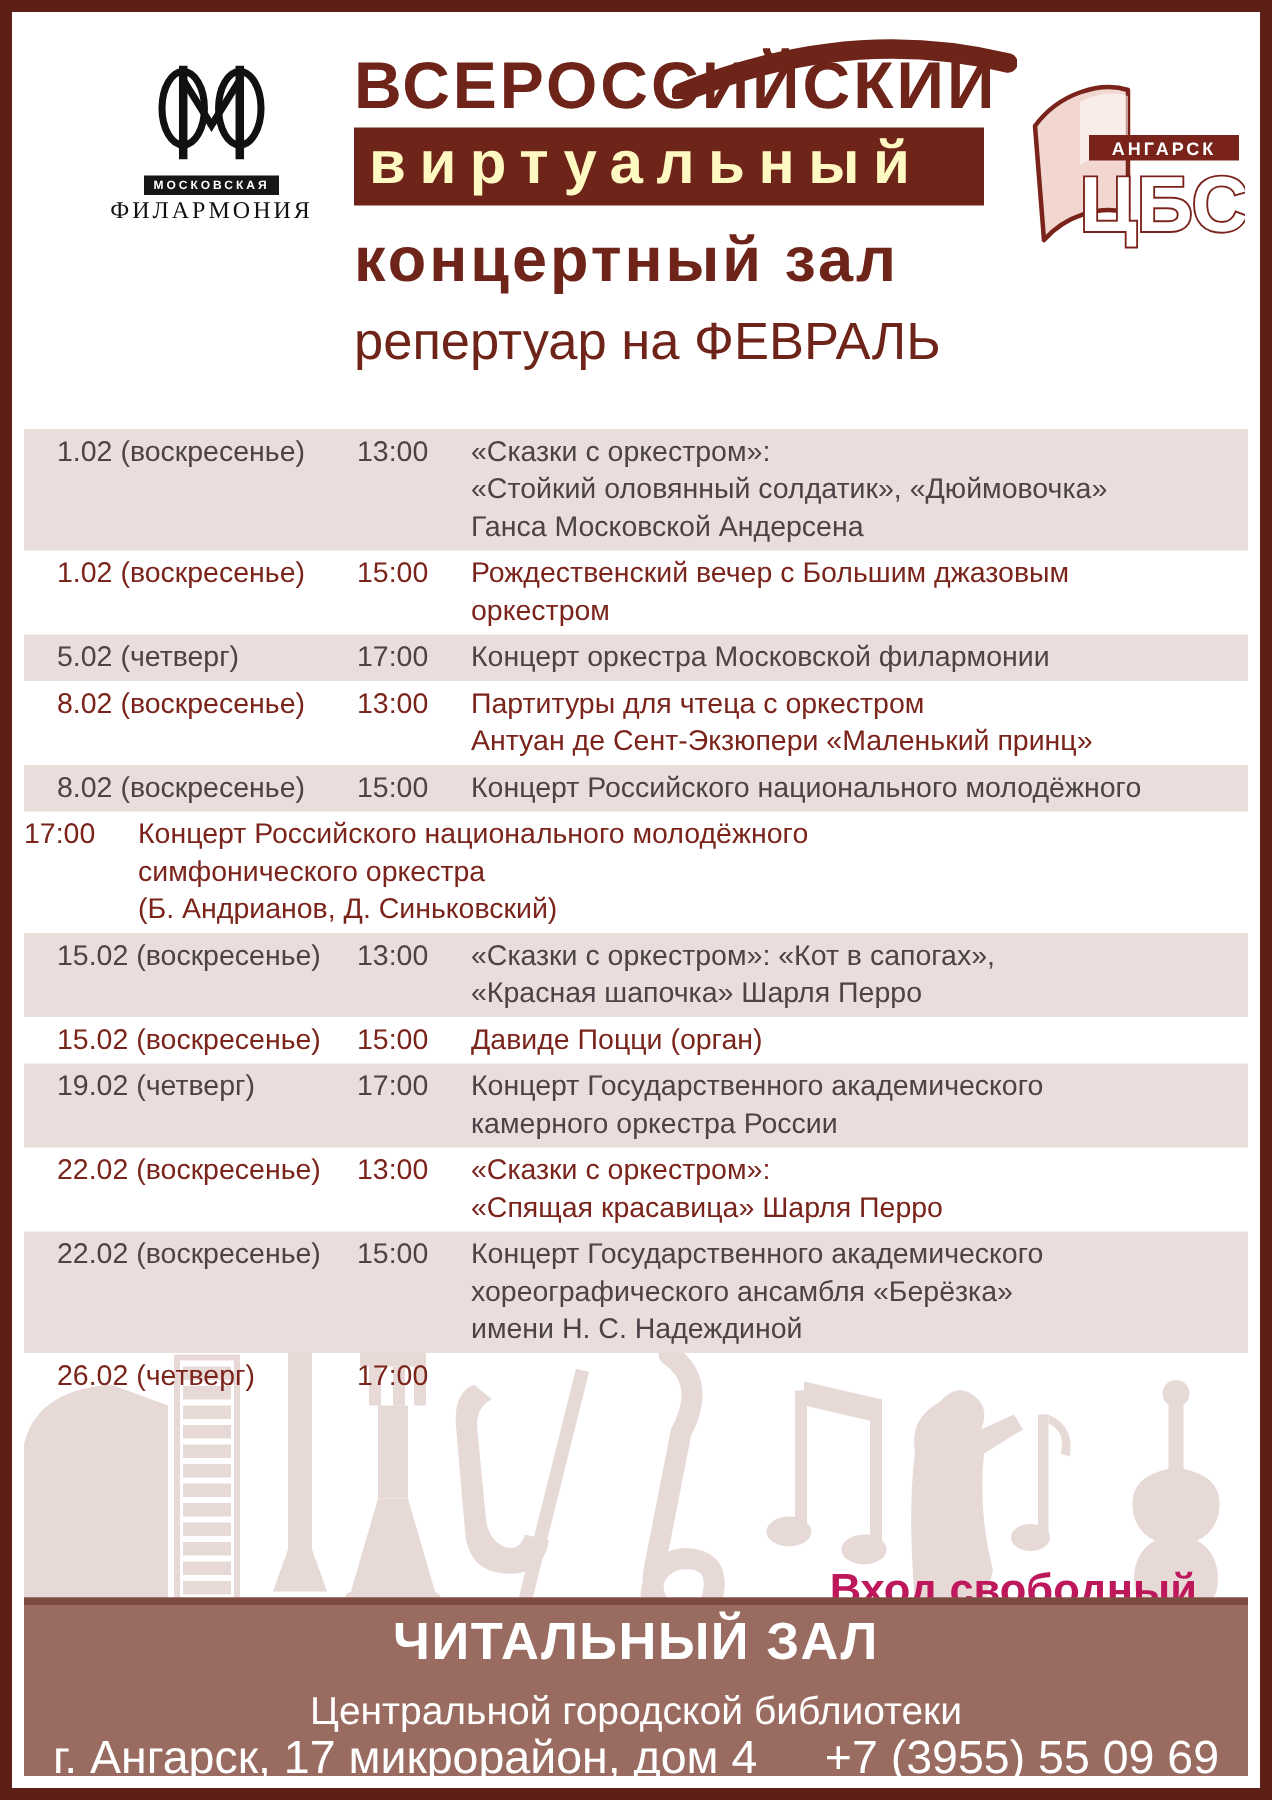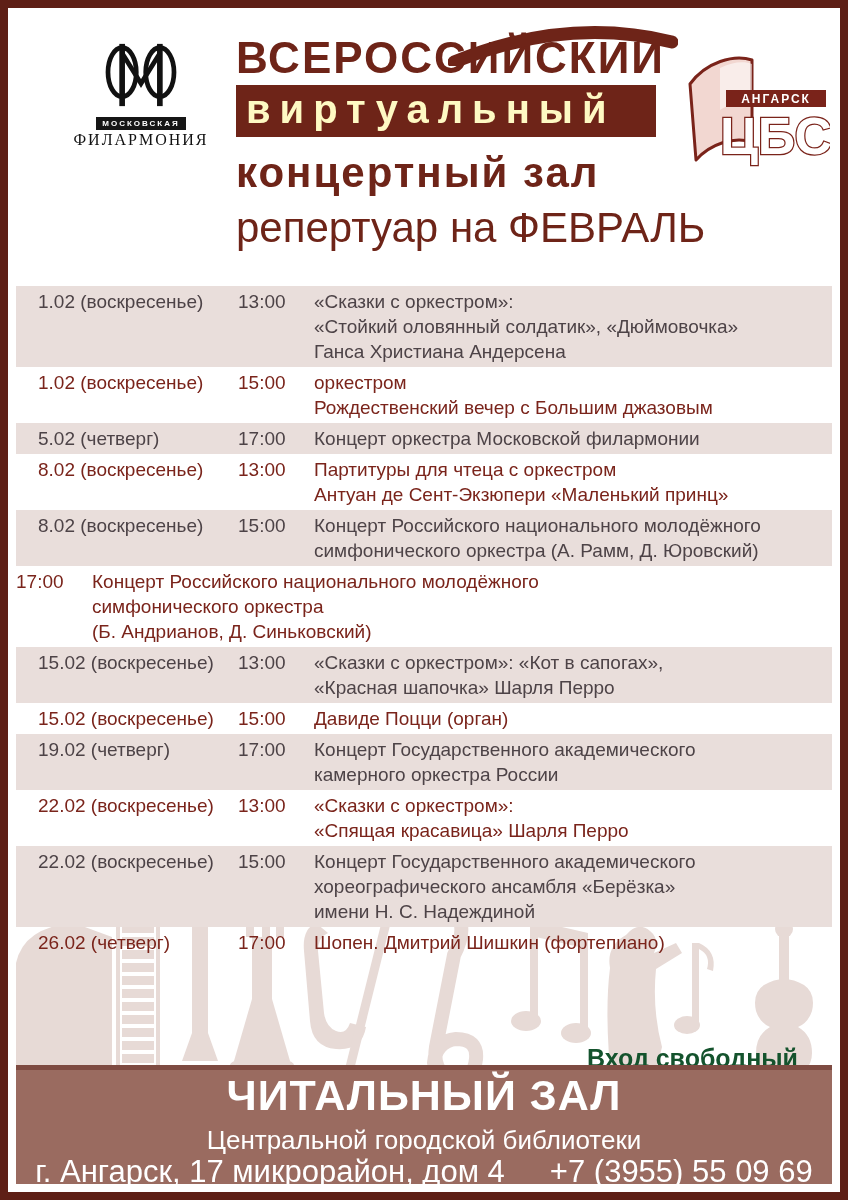--- a/index.html
+++ b/index.html
@@ -14,36 +14,36 @@
   
   .logo-left { position: absolute; left: 48px; top: 34px; width: 170px; text-align: center; z-index: 4; }
   .logo-left .strip { display: inline-block; background: #161616; color: #fff; font-size: 8px; font-weight: bold; letter-spacing: 2px; padding: 2px 6px; margin-top: 2px; }
   .logo-left .word { font-family: "Liberation Serif", "DejaVu Serif", serif; font-size: 16px; letter-spacing: 2px; color: #111; margin-top: 1px; white-space: nowrap; }
   .title-block { position: absolute; left: 228px; top: 28px; width: 420px; color: #6e2418; z-index: 4; }
   .swoosh { position: absolute; top: -12px; right: -22px; width: 230px; height: 42px; }
   .t1 { font-size: 44px; font-weight: bold; letter-spacing: 2px; line-height: 44px; white-space: nowrap; }
   .t2wrap { background: #6e2418; margin-top: 5px; padding: 3px 10px 7px; box-sizing: border-box; width: 100%; }
   .t2 { color: #fef9c3; font-size: 40px; font-weight: bold; letter-spacing: 9px; line-height: 42px; white-space: nowrap; }
   .t3 { font-size: 42px; font-weight: bold; letter-spacing: 2px; line-height: 44px; margin-top: 14px; white-space: nowrap; }
-  .subtitle { font-size: 42px; line-height: 40px; margin-top: 13px; white-space: nowrap; font-weight: normal; }
+  .subtitle { font-size: 35px; line-height: 40px; margin-top: 13px; white-space: nowrap; font-weight: normal; }
   .logo-right { position: absolute; left: 660px; top: 38px; width: 162px; height: 128px; z-index: 4; }
   
   .schedule { position: absolute; top: 278px; left: 8px; right: 8px; z-index: 2; }
   .row { display: flex; align-items: flex-start; padding: 3px 0; font-size: 19px; line-height: 25px; }
   .row.shaded { background: #e9dedb; color: #4d4347; }
   .row.plain { background: transparent; color: #7a241b; }
   .cell-date { flex: none; width: 200px; margin-left: 22px; }
   .cell-time { flex: none; width: 76px; }
   .cell-desc { flex: 1; padding-right: 8px; }
   
   .instruments { position: absolute; left: 8px; top: 885px; width: 832px; height: 195px; z-index: 1; }
-  .admission { position: absolute; right: 42px; top: 1036px; z-index: 2; font-size: 25px; font-weight: bold; color: #14532d; }
+  .admission { position: absolute; right: 42px; top: 1036px; z-index: 2; font-size: 29px; font-weight: bold; color: #be185d; }
   
   .footer { position: absolute; left: 8px; right: 8px; bottom: 8px; height: 114px; background: #9a6b60; border-top: 5px solid #7e4b42; box-sizing: content-box; z-index: 3; color: #fff; text-align: center; }
-  .f1 { font-size: 43px; font-weight: bold; letter-spacing: 1px; margin-top: 7px; line-height: 36px; }
+  .f1 { font-size: 35px; font-weight: bold; letter-spacing: 1px; margin-top: 7px; line-height: 36px; }
   .f2 { font-size: 26px; line-height: 30px; margin-top: 12px; }
   .f3 { display: flex; justify-content: center; gap: 45px; font-size: 31px; line-height: 30px; margin-top: 2px; }
 </style>
 </head>
 <body>
 
 <div class="logo-left">
   <svg width="84" height="66" viewBox="0 0 84 70">
     <g fill="none" stroke="#111" stroke-width="5">
       <ellipse cx="22" cy="32" rx="15" ry="26"></ellipse>
@@ -81,29 +81,29 @@
   </svg>
 </div>
 
 <div class="schedule">
     <div class="row shaded">
     <div class="cell-date">1.02 (воскресенье)</div>
     <div class="cell-time">13:00</div>
     <div class="cell-desc">
         <div>«Сказки с оркестром»:</div>
         <div>«Стойкий оловянный солдатик», «Дюймовочка»</div>
-        <div>Ганса Христиана Андерсена</div>
+        <div>Ганса Московской Андерсена</div>
       </div>
   </div>
     <div class="row plain">
     <div class="cell-date">1.02 (воскресенье)</div>
     <div class="cell-time">15:00</div>
     <div class="cell-desc">
+        <div>Рождественский вечер с Большим джазовым</div>
         <div>оркестром</div>
-        <div>Рождественский вечер с Большим джазовым</div>
       </div>
   </div>
     <div class="row shaded">
     <div class="cell-date">5.02 (четверг)</div>
     <div class="cell-time">17:00</div>
     <div class="cell-desc">
         <div>Концерт оркестра Московской филармонии</div>
       </div>
   </div>
     <div class="row plain">
@@ -112,21 +112,20 @@
     <div class="cell-desc">
         <div>Партитуры для чтеца с оркестром</div>
         <div>Антуан де Сент-Экзюпери «Маленький принц»</div>
       </div>
   </div>
     <div class="row shaded">
     <div class="cell-date">8.02 (воскресенье)</div>
     <div class="cell-time">15:00</div>
     <div class="cell-desc">
         <div>Концерт Российского национального молодёжного</div>
-        <div>симфонического оркестра (А. Рамм, Д. Юровский)</div>
       </div>
   </div>
     <div class="row plain">
     <div class="cell-time">17:00</div>
     <div class="cell-desc">
         <div>Концерт Российского национального молодёжного</div>
         <div>симфонического оркестра</div>
         <div>(Б. Андрианов, Д. Синьковский)</div>
       </div>
   </div>
@@ -166,23 +165,20 @@
     <div class="cell-time">15:00</div>
     <div class="cell-desc">
         <div>Концерт Государственного академического</div>
         <div>хореографического ансамбля «Берёзка»</div>
         <div>имени Н. С. Надеждиной</div>
       </div>
   </div>
     <div class="row plain">
     <div class="cell-date">26.02 (четверг)</div>
     <div class="cell-time">17:00</div>
-    <div class="cell-desc">
-        <div>Шопен. Дмитрий Шишкин (фортепиано)</div>
-      </div>
   </div>
   </div>
 
 <svg class="instruments" viewBox="0 0 832 195">
   <g fill="#e7dad6">
 
     <path d="M0,70 Q8,34 58,30 L96,44 L96,195 L0,195 Z"></path>
 
     <g>
       <rect x="102" y="12" width="40" height="178" fill="none" stroke="#e7dad6" stroke-width="4"></rect>

